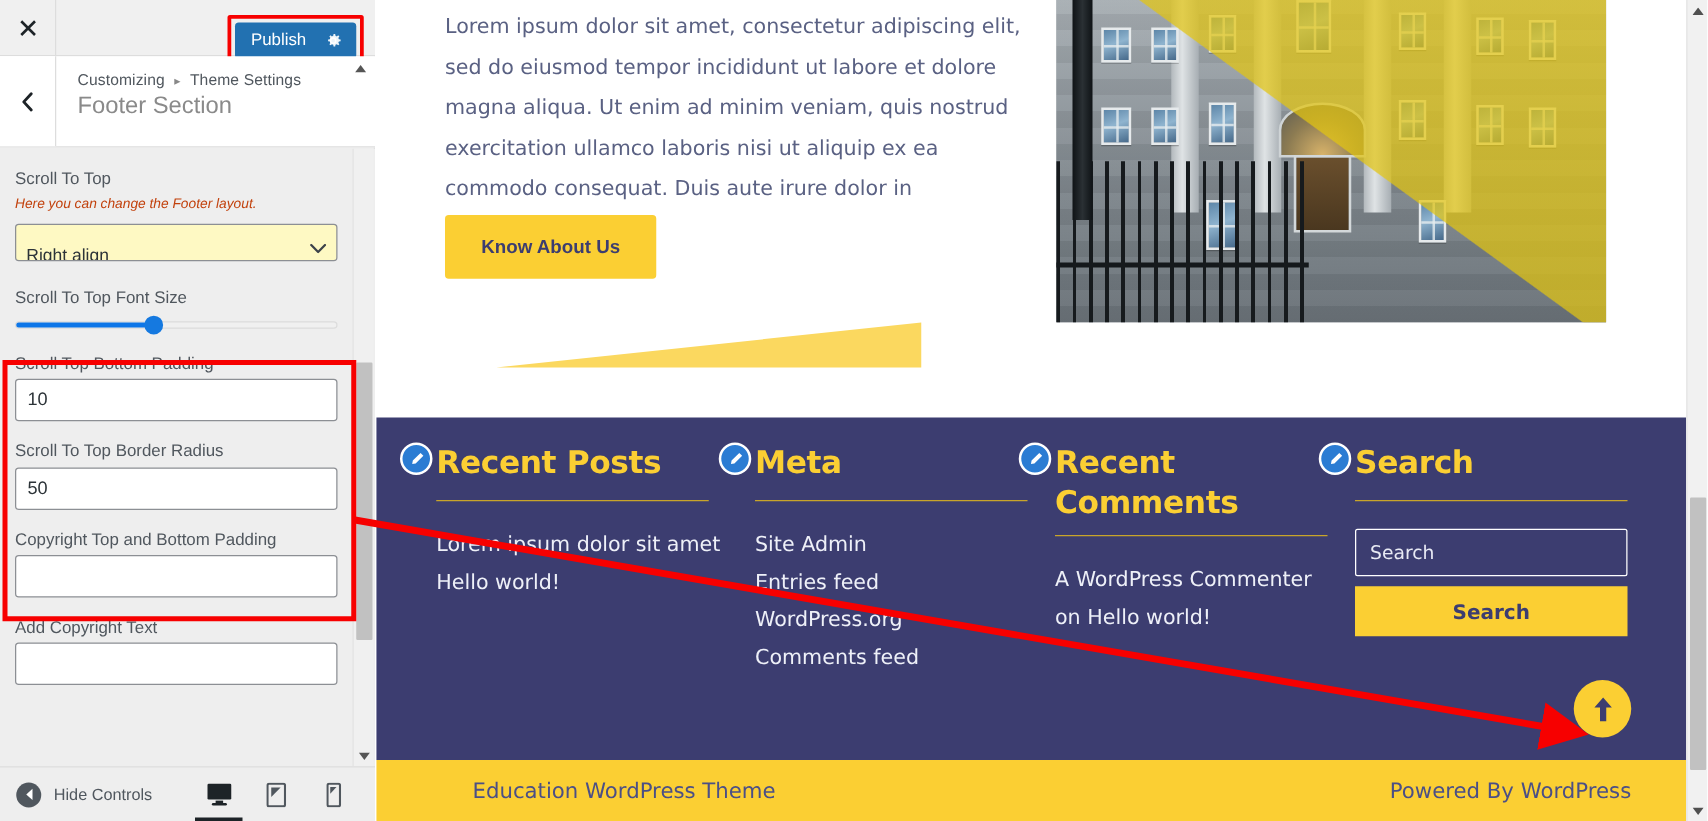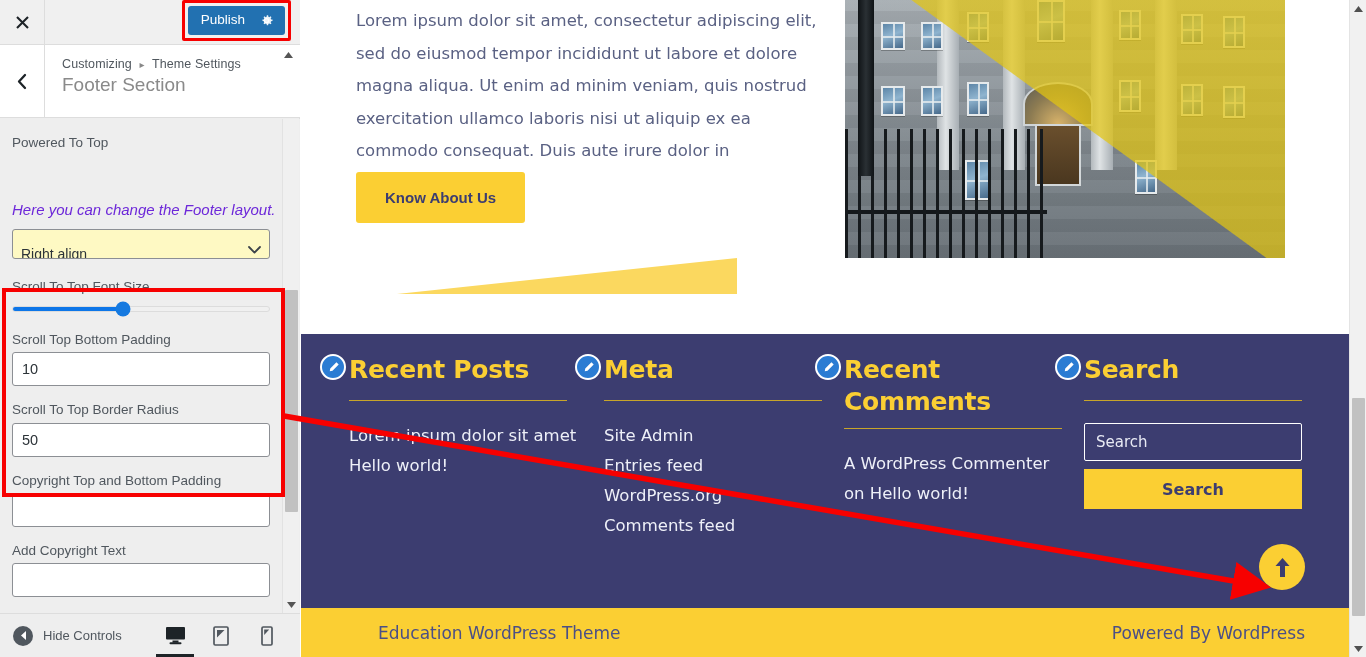--- a/index.html
+++ b/index.html
@@ -28,21 +28,21 @@
   }
   .close-btn {
     position: absolute; left: 0; top: 0; width: 45px; height: 44px;
     display: flex; align-items: center; justify-content: center;
     background: #f0f0f0;
     border-right: 1px solid #ddd;
     cursor: pointer;
   }
   .close-btn svg { display: block; }
   .publish-wrap {
-    position: absolute; right: 9px; top: 0;
+    position: absolute; right: 9px; top: 12px;
     padding: 3px;
     border: 3px solid #f70000;
     border-radius: 2px;
     background: transparent;
   }
   .publish-btn {
     display: flex; align-items: center; gap: 14px;
     background: #2271b1;
     color: #fff;
     border: none;
@@ -89,22 +89,22 @@
     position: absolute; left: 0; top: 0; width: 290px;
     padding: 0 12px;
   }
   .ctrl { margin-bottom: 0; }
   .ctrl-label {
     font-size: 13.5px; color: #50575e; font-weight: 400;
     line-height: 1.5;
     padding-top: 14px; padding-bottom: 2px;
   }
   .ctrl-desc {
-    font-size: 15px; color: #6d28d9; font-style: italic;
-    line-height: 1.5; padding-bottom: 7px; margin-top: 44px;
+    font-size: 11px; color: #c2410c; font-style: italic;
+    line-height: 1.5; padding-bottom: 7px;
   }
   .sel-wrap { position: relative; width: 258px; }
   select.ctrl-select {
     width: 258px; height: 30px;
     font-size: 14px; color: #2c3338;
     padding: 16px 26px 0 8px;
     border: 1px solid #8c8f94; border-radius: 3px;
     background: #fef9c3;
     -webkit-appearance: none; appearance: none;
     font-family: "Liberation Sans", sans-serif;
@@ -487,21 +487,21 @@
     <div class="hdr-scroll-arrow">
       <svg width="9" height="6" viewBox="0 0 9 6">
         <path d="M4.5 0 L9 6 L0 6 Z" fill="#555"></path>
       </svg>
     </div>
 
     <div class="cust-body">
       <div class="ctrl-scroll">
 
         <div class="ctrl">
-          <div class="ctrl-label">Powered To Top</div>
+          <div class="ctrl-label">Scroll To Top</div>
           <div class="ctrl-desc">Here you can change the Footer layout.</div>
           <div class="sel-wrap">
             <select class="ctrl-select">
               <option>Right align</option>
             </select>
             <span class="sel-arrow">
               <svg width="13" height="8" viewBox="0 0 13 8">
                 <path d="M1 1 L6.5 6.6 L12 1" stroke="#3c434a" stroke-width="1.8" fill="none" stroke-linecap="round" stroke-linejoin="round"></path>
               </svg>
             </span>

